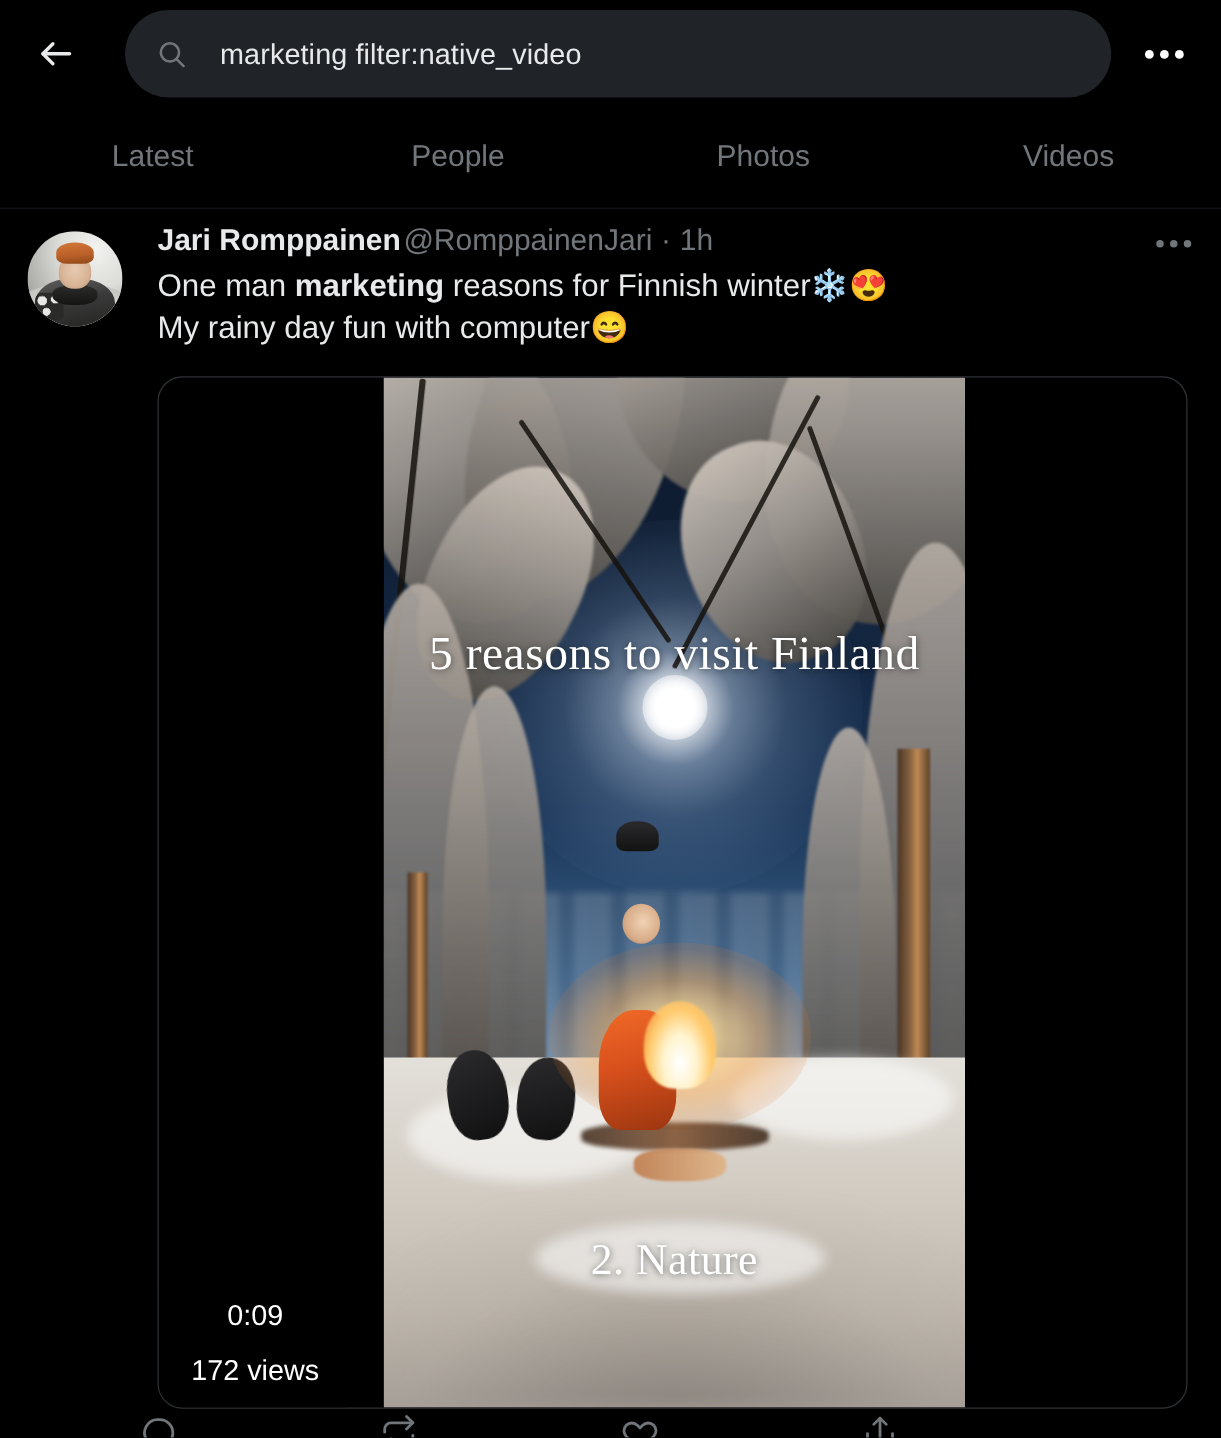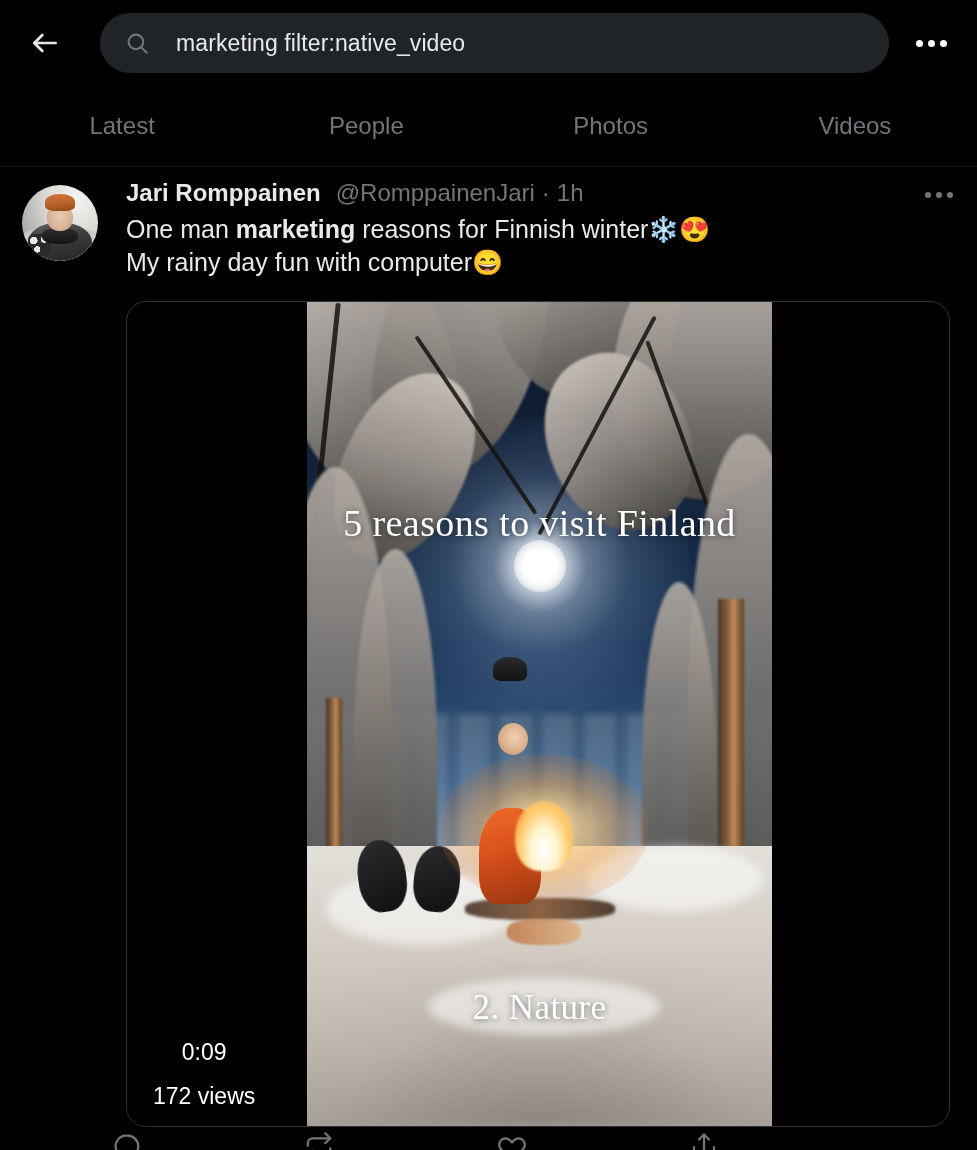--- a/index.html
+++ b/index.html
@@ -34,21 +34,21 @@
     display: flex;
     align-items: center;
     justify-content: center;
     border-radius: 50%;
     cursor: pointer;
   }
   .back-btn svg { display: block; }
 
   .search-pill {
     flex: 1 1 auto;
-    height: 60px;
+    height: 70px;
     margin-left: 32px;
     margin-right: 18px;
     background: #202327;
     border-radius: 999px;
     display: flex;
     align-items: center;
     padding: 0 24px;
     cursor: text;
   }
 
@@ -195,21 +195,21 @@
   .display-name {
     font-size: 24px;
     font-weight: bold;
     color: #e7e9ea;
     white-space: nowrap;
     cursor: pointer;
   }
   .handle {
     font-size: 24px;
     color: #71767b;
-    margin-left: 15px;
+    margin-left: 2px;
     white-space: nowrap;
     cursor: pointer;
   }
   .meta-dot { font-size: 24px; color: #71767b; margin: 0 7px; }
   .timestamp { font-size: 24px; color: #71767b; white-space: nowrap; cursor: pointer; }
 
   .tweet-more {
     position: absolute;
     right: 0;
     top: 2px;

